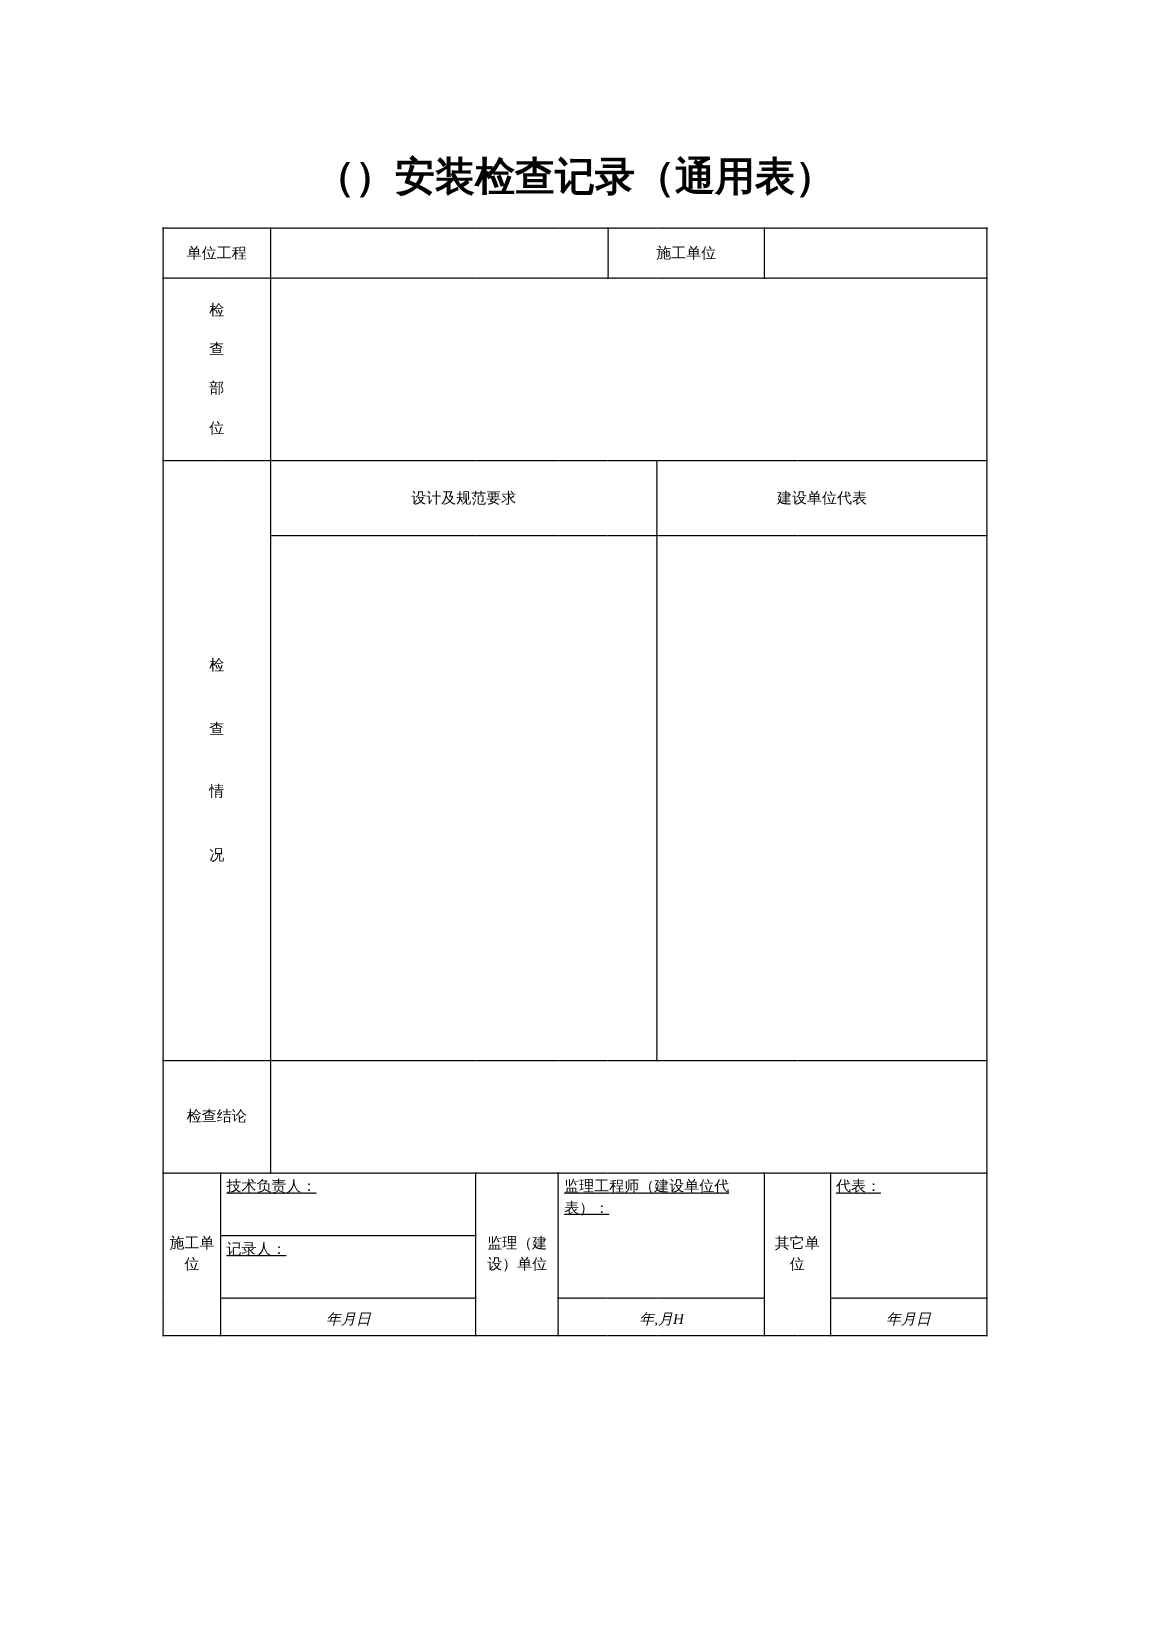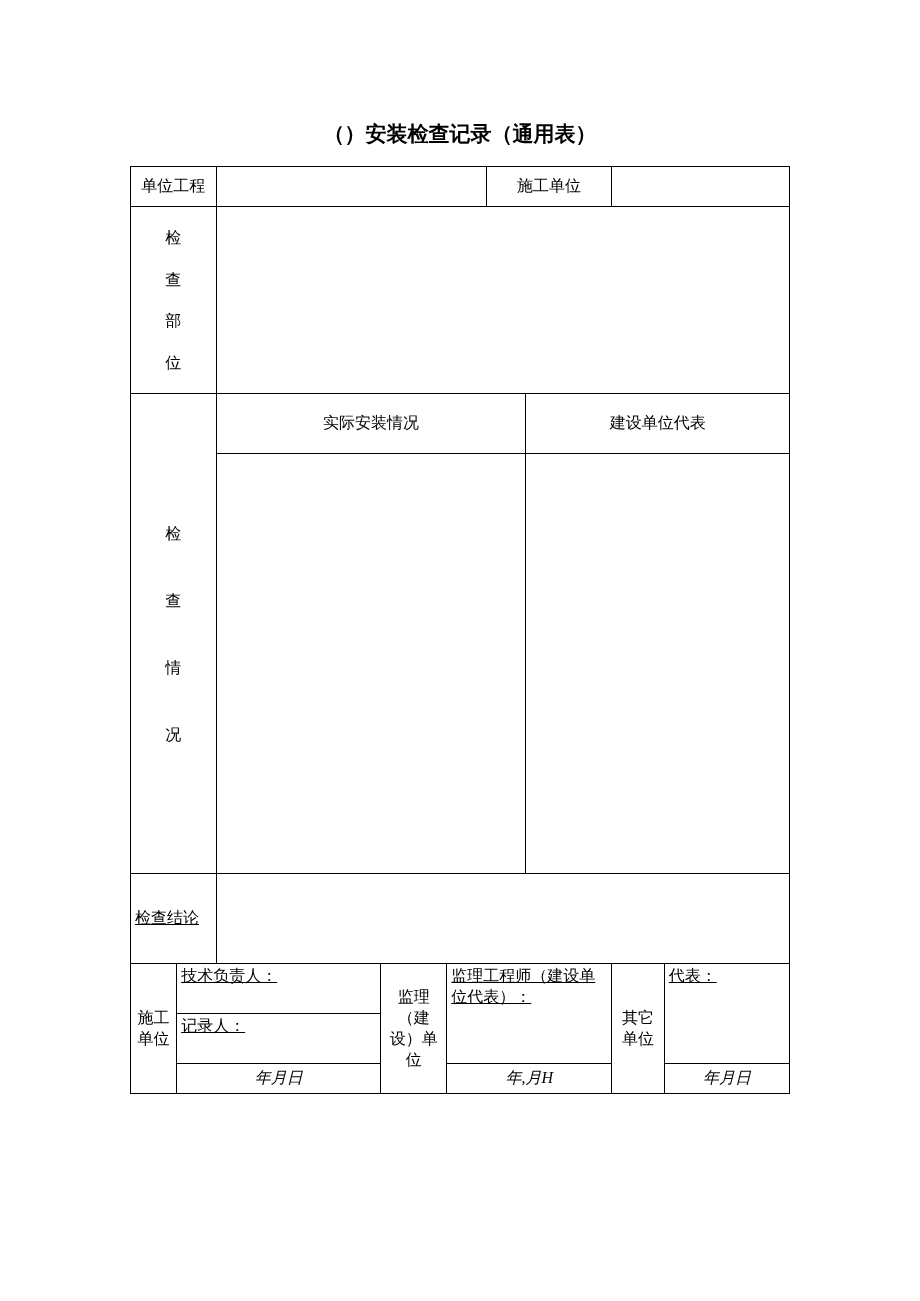--- a/index.html
+++ b/index.html
@@ -12,33 +12,33 @@
       font-family: "SimSun", "宋体", serif;
       width: 920px;
       height: 1301px;
       position: relative;
     }
     .page {
       padding: 120px 130px 0 130px;
     }
     .title {
       text-align: center;
-      font-size: 21px;
+      font-size: 32px;
       font-weight: bold;
       margin-bottom: 18px;
       font-family: "SimHei", "黑体", sans-serif;
     }
     table {
       border-collapse: collapse;
       width: 100%;
       table-layout: fixed;
     }
     td {
       border: 1px solid #000;
-      font-size: 16px;
+      font-size: 12px;
       vertical-align: middle;
       padding: 2px 4px;
     }
     .center {
       text-align: center;
     }
     .vlabel {
       text-align: center;
       line-height: 2.6;
       padding: 10px 0;
@@ -61,22 +61,22 @@
       vertical-align: top;
       text-decoration: underline;
     }
     .va-bottom {
       vertical-align: bottom;
       text-align: center;
       padding-bottom: 4px;
       font-style: italic;
     }
     .concl {
+      text-align: center;
       height: 90px;
-      text-decoration: underline;
     }
   </style>
 </head>
 <body>
 
 <div class="page">
   <h1 class="title">（）安装检查记录（通用表）</h1>
 
   <table>
     <colgroup>
@@ -110,21 +110,21 @@
       <td colspan="8"></td>
     </tr>
 
     <tr>
       <td colspan="2" rowspan="2" class="vlabel2">
         <span>检</span><br>
         <span>查</span><br>
         <span>情</span><br>
         <span>况</span>
       </td>
-      <td colspan="4" class="center" style="height:60px">实际安装情况</td>
+      <td colspan="4" class="center" style="height:60px">设计及规范要求</td>
       <td colspan="4" class="center">建设单位代表</td>
     </tr>
 
     <tr style="height:420px">
       <td colspan="4"></td>
       <td colspan="4"></td>
     </tr>
 
     <tr>
       <td colspan="2" class="concl">检查结论</td>

